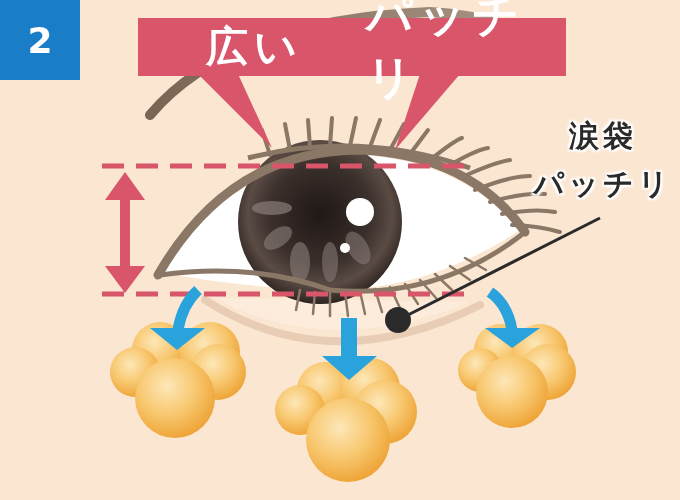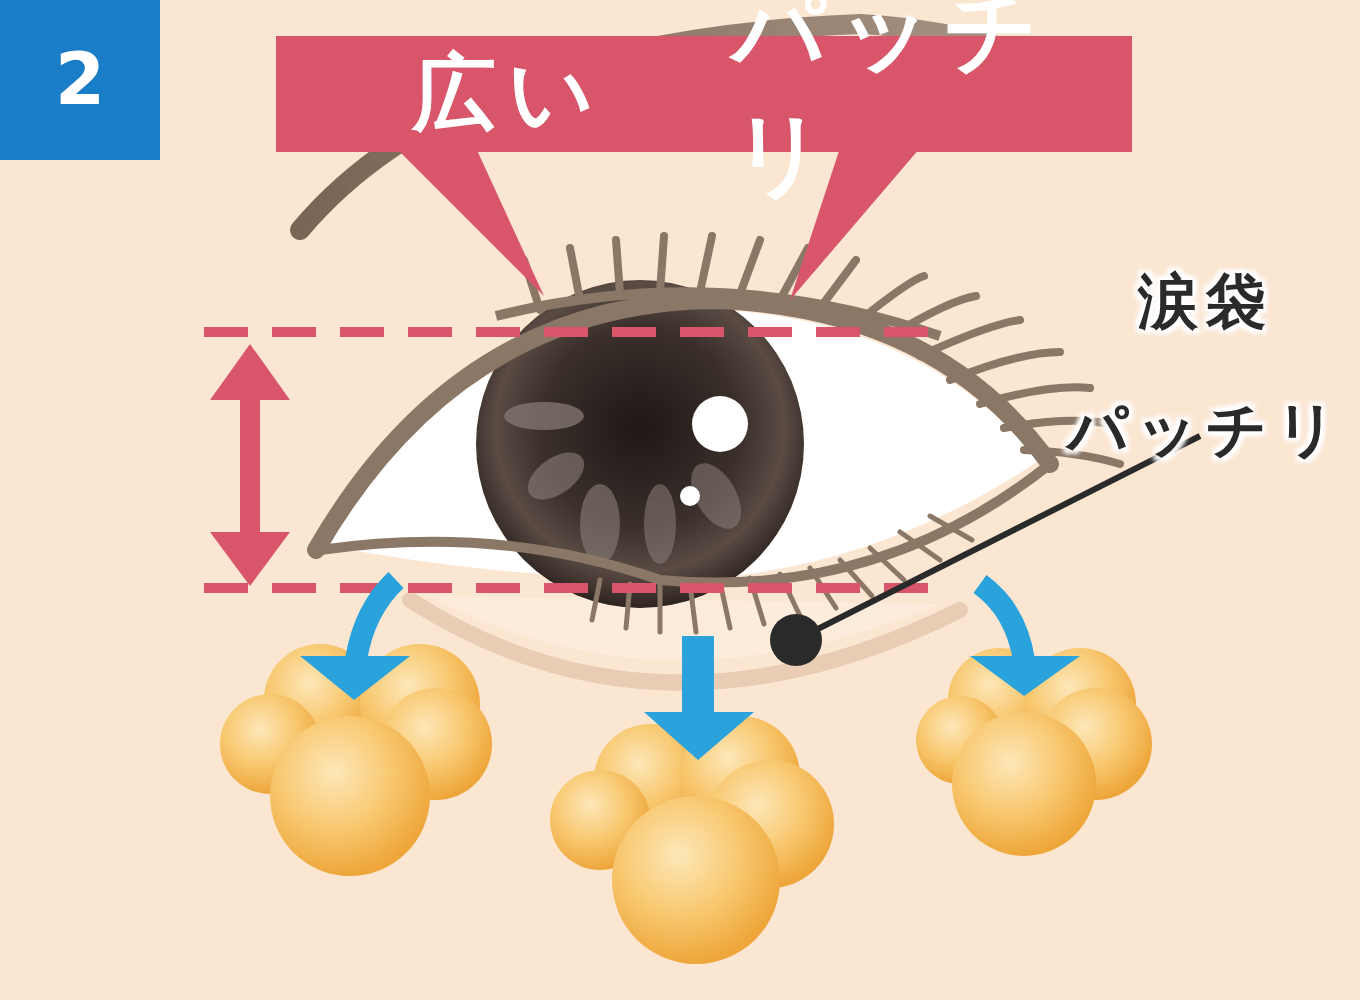--- a/index.html
+++ b/index.html
@@ -9,21 +9,21 @@
     .num-badge { position: absolute; left: 0; top: 0; width: 80px; height: 80px; background: #1a7dc8;
                  color: #fff; font-size: 36px; font-weight: bold; display: flex; align-items: center;
                  justify-content: center; }
     .callout { position: absolute; background: #d9556a; color: #fff; font-weight: bold;
                display: flex; align-items: center; justify-content: center; letter-spacing: 6px; padding-left: 38px; }
     .callout-wide { left: 138px; top: 18px; width: 157px; height: 58px; font-size: 42px; }
     .callout-pacchiri { left: 328px; top: 18px; width: 200px; height: 58px; font-size: 46px; }
     .side-label { position: absolute; left: 528px; top: 112px; width: 150px; text-align: center;
                   color: #2a2a2a; font-weight: bold; font-size: 30px; line-height: 48px;
                   text-shadow: 0 0 3px #fff, 0 0 3px #fff, 0 0 3px #fff, 2px 2px 2px #fff, -2px -2px 2px #fff, 2px -2px 2px #fff, -2px 2px 2px #fff; }
-    .side-label div { letter-spacing: 4px; margin-top: 16px; }
+    .side-label div { letter-spacing: 4px; }
     svg { position: absolute; left: 0; top: 0; }
   </style>
 </head>
 <body>
 
 <div class="canvas">
 
   <svg width="680" height="500" viewBox="0 0 680 500">
     <defs>
       <radialGradient id="fatGrad" cx="40%" cy="35%" r="65%">

